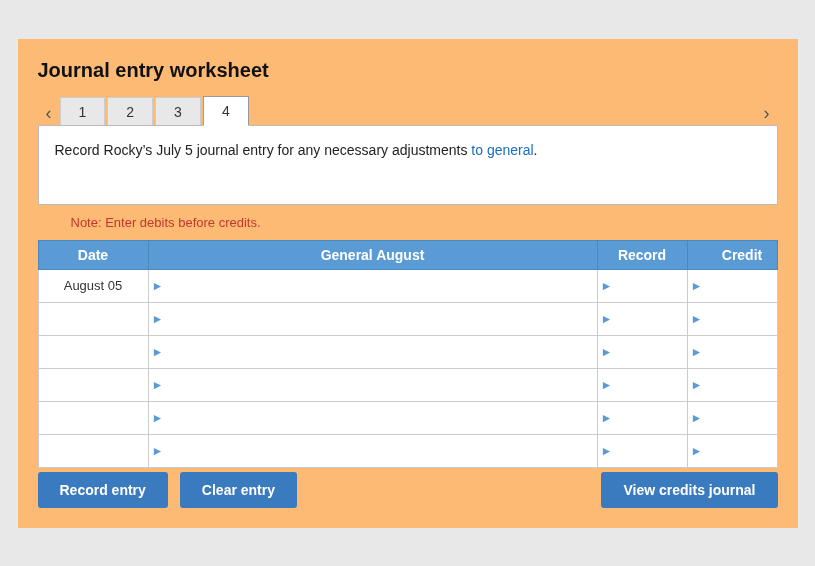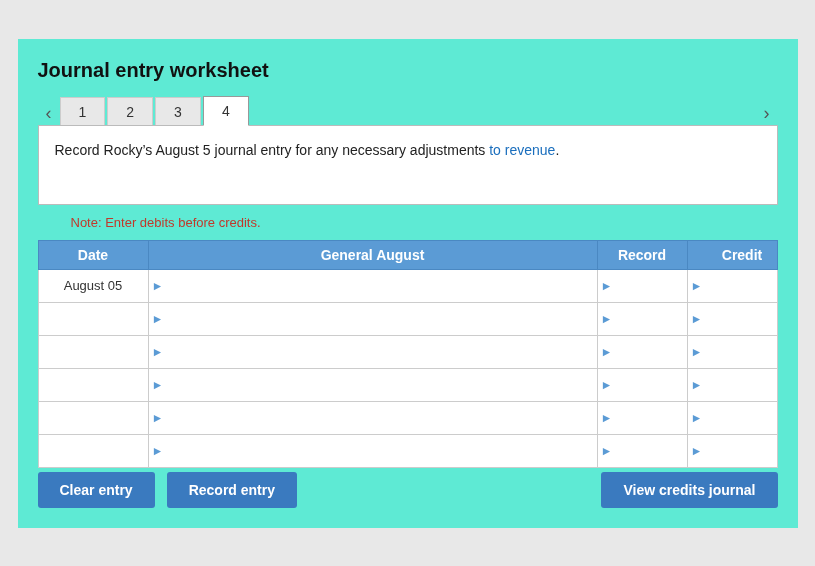--- a/index.html
+++ b/index.html
@@ -8,21 +8,21 @@
       font-family: Arial, sans-serif;
       font-size: 14px;
       color: #222;
       display: flex;
       justify-content: center;
       align-items: center;
       min-height: 566px;
       width: 815px;
     }
     .container {
-      background: #5eead4;
+      background: #fdba74;
       width: 780px;
       padding: 20px 20px 20px 20px;
     }
     .page-title {
       font-size: 20px;
       font-weight: bold;
       margin-bottom: 14px;
       color: #111;
     }
     .tabs-row {
@@ -179,21 +179,21 @@
     <div class="tab-item">1</div>
     <div class="tab-item">2</div>
     <div class="tab-item">3</div>
     <div class="tab-item active">4</div>
     <div class="tabs-spacer"></div>
     <button class="nav-arrow right-arrow">›</button>
   </div>
 
   <div class="instruction-box">
     <div class="instruction-text">
-      <span>Record Rocky’s August 5 journal entry for any necessary adjustments </span><span class="highlight-blue">to revenue</span><span>.</span>
+      <span>Record Rocky’s July 5 journal entry for any necessary adjustments </span><span class="highlight-blue">to general</span><span>.</span>
     </div>
   </div>
 
   <div class="note-text">Note: Enter debits before credits.</div>
 
   <table class="journal-table">
     <thead>
       <tr>
         <th class="date-col">Date</th>
         <th class="gj-col">General August</th>
@@ -327,18 +327,18 @@
           <div class="cell-with-arrow">
             <span class="cell-arrow">►</span>
             <input type="text" class="cell-input" style="">
           </div>
         </td>
       </tr>
     </tbody>
   </table>
 
   <div class="buttons-row">
+    <button class="btn btn-blue">Record entry</button>
     <button class="btn btn-blue">Clear entry</button>
-    <button class="btn btn-blue">Record entry</button>
     <div class="btn-spacer"></div>
     <button class="btn btn-blue">View credits journal</button>
   </div>
 </div>
 
 </body></html>

